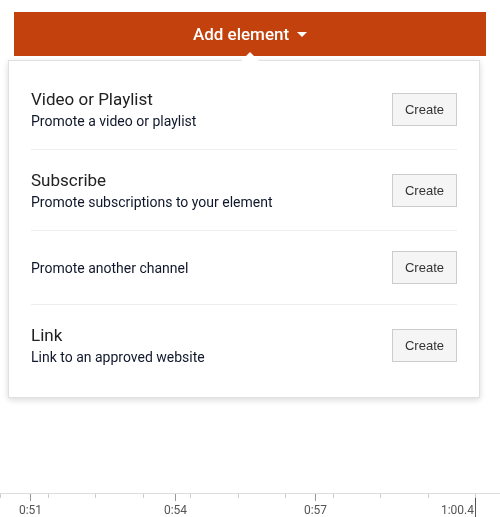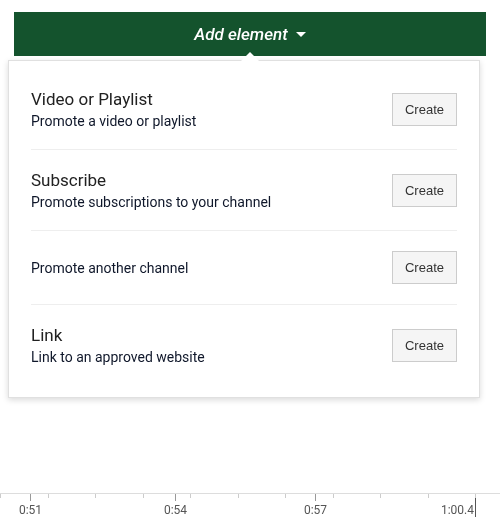--- a/index.html
+++ b/index.html
@@ -5,31 +5,30 @@
     * { box-sizing: border-box; margin: 0; padding: 0; }
     body {
       font-family: Roboto, Arial, sans-serif;
       background: #fff;
       width: 500px;
       height: 517px;
       position: relative;
     }
     .add-btn {
       margin: 12px 14px 0 14px;
-      background: #14532d;
+      background: #c2410c;
       color: #fff;
       height: 44px;
       display: flex;
       align-items: center;
       justify-content: center;
       font-size: 17px;
       font-weight: 500;
       cursor: pointer;
       position: relative;
-      font-style: italic;
     }
     .add-btn .label { margin-right: 8px; }
     .caret {
       width: 0; height: 0;
       border-left: 5px solid transparent;
       border-right: 5px solid transparent;
       border-top: 5px solid #fff;
     }
     .pointer {
       position: absolute;
@@ -124,21 +123,21 @@
   <div class="row">
     <div class="row-text">
       <div class="row-title">Video or Playlist</div>
       <div class="row-desc">Promote a video or playlist</div>
     </div>
     <button class="create-btn">Create</button>
   </div>
   <div class="row">
     <div class="row-text">
       <div class="row-title">Subscribe</div>
-      <div class="row-desc">Promote subscriptions to your channel</div>
+      <div class="row-desc">Promote subscriptions to your element</div>
     </div>
     <button class="create-btn">Create</button>
   </div>
   <div class="row">
     <div class="row-text">
       <div class="row-desc">Promote another channel</div>
     </div>
     <button class="create-btn">Create</button>
   </div>
   <div class="row">

